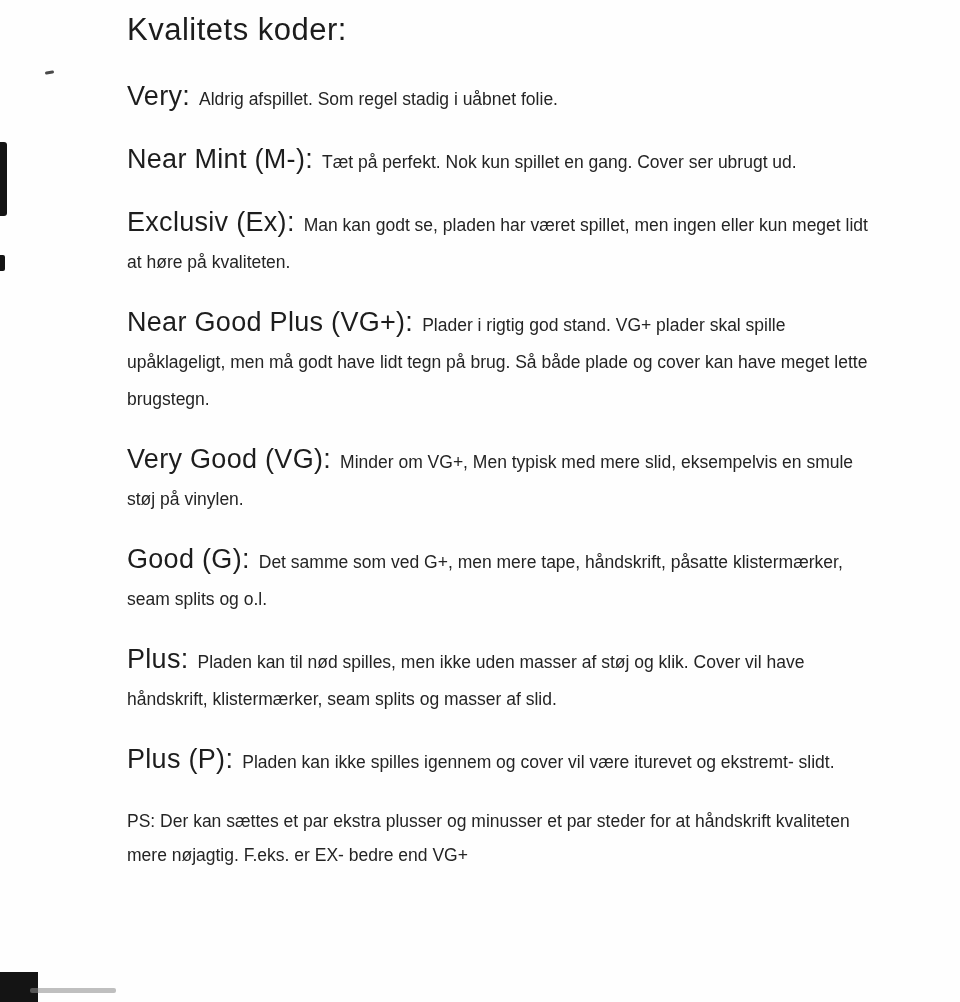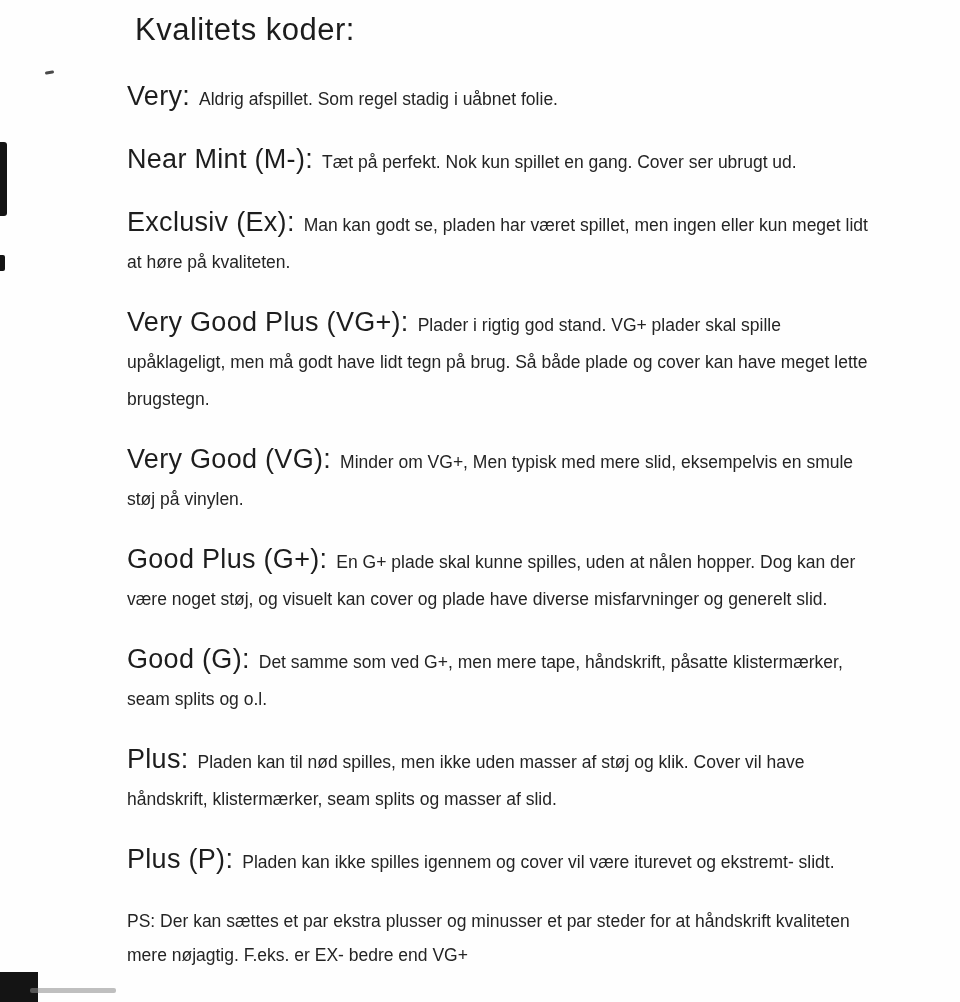--- a/index.html
+++ b/index.html
@@ -19,21 +19,21 @@
   .page {
     position: absolute;
     inset: 0;
     padding: 12px 78px 0 127px;
     box-sizing: border-box;
   }
   .doc-title {
     font-size: 31px;
     font-weight: 400;
     color: #1c1c1c;
-    margin: 0 0 30px 8px;
+    margin: 0 0 30px 0;
     letter-spacing: 0.5px;
   }
   .entry {
     margin: 0 0 23px 0;
     font-size: 17.5px;
     line-height: 37px;
     color: #242424;
   }
   .term {
     font-size: 27px;
@@ -92,30 +92,27 @@
 
   <p class="entry">
     <span class="term">Near Mint (M-):</span><span class="desc">Tæt på perfekt. Nok kun spillet en gang. Cover ser ubrugt ud.</span>
   </p>
 
   <p class="entry">
     <span class="term">Exclusiv (Ex):</span><span class="desc">Man kan godt se, pladen har været spillet, men ingen eller kun meget lidt at høre på kvaliteten.</span>
   </p>
 
   <p class="entry">
-    <span class="term">Very Good Plus (VG+):</span><span class="desc">Plader i rigtig god stand. VG+ plader skal spille upåklageligt, men må godt have lidt tegn på brug. Så både plade og cover kan have meget lette brugstegn.</span>
+    <span class="term">Near Good Plus (VG+):</span><span class="desc">Plader i rigtig god stand. VG+ plader skal spille upåklageligt, men må godt have lidt tegn på brug. Så både plade og cover kan have meget lette brugstegn.</span>
   </p>
 
   <p class="entry">
     <span class="term">Very Good (VG):</span><span class="desc">Minder om VG+, Men typisk med mere slid, eksempelvis en smule støj på vinylen.</span>
   </p>
 
-  <p class="entry">
-    <span class="term">Good Plus (G+):</span><span class="desc">En G+ plade skal kunne spilles, uden at nålen hopper. Dog kan der være noget støj, og visuelt kan cover og plade have diverse misfarvninger og generelt slid.</span>
-  </p>
 
   <p class="entry">
     <span class="term">Good (G):</span><span class="desc">Det samme som ved G+, men mere tape, håndskrift, påsatte klistermærker, seam splits og o.l.</span>
   </p>
 
   <p class="entry">
     <span class="term">Plus:</span><span class="desc">Pladen kan til nød spilles, men ikke uden masser af støj og klik. Cover vil have håndskrift, klistermærker, seam splits og masser af slid.</span>
   </p>
 
   <p class="entry">

